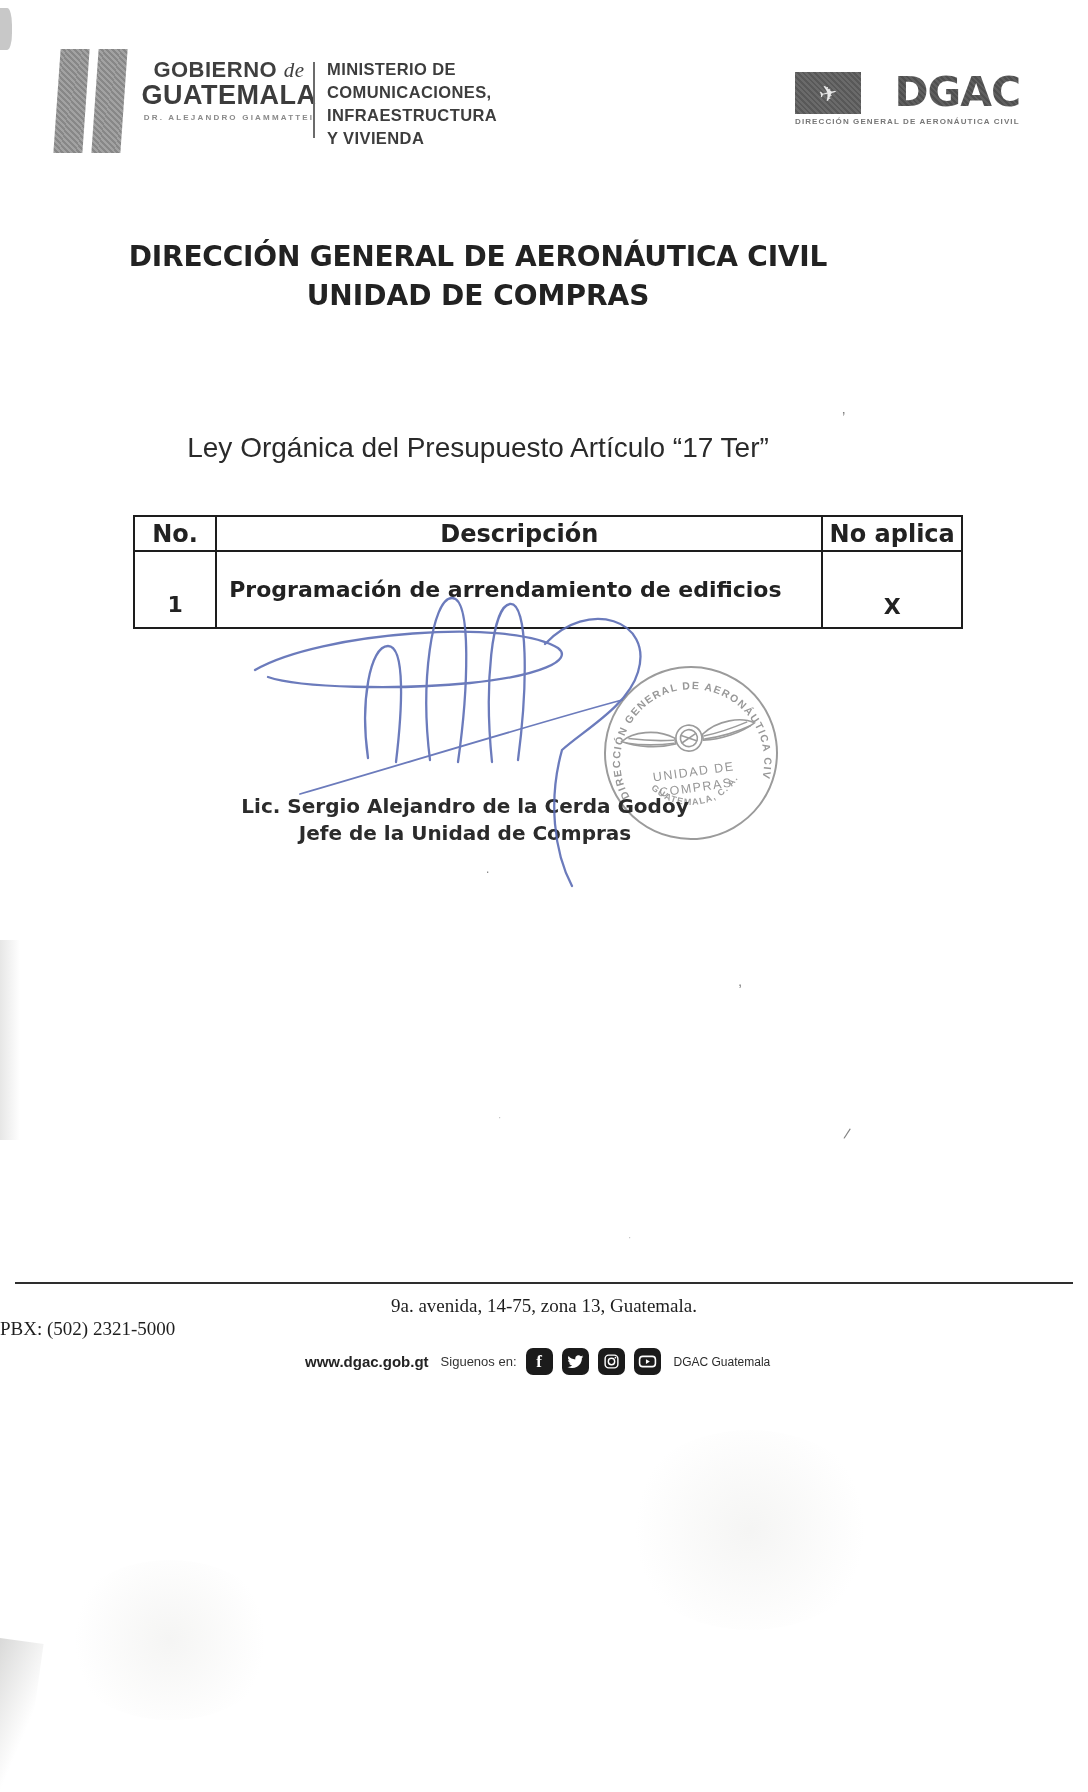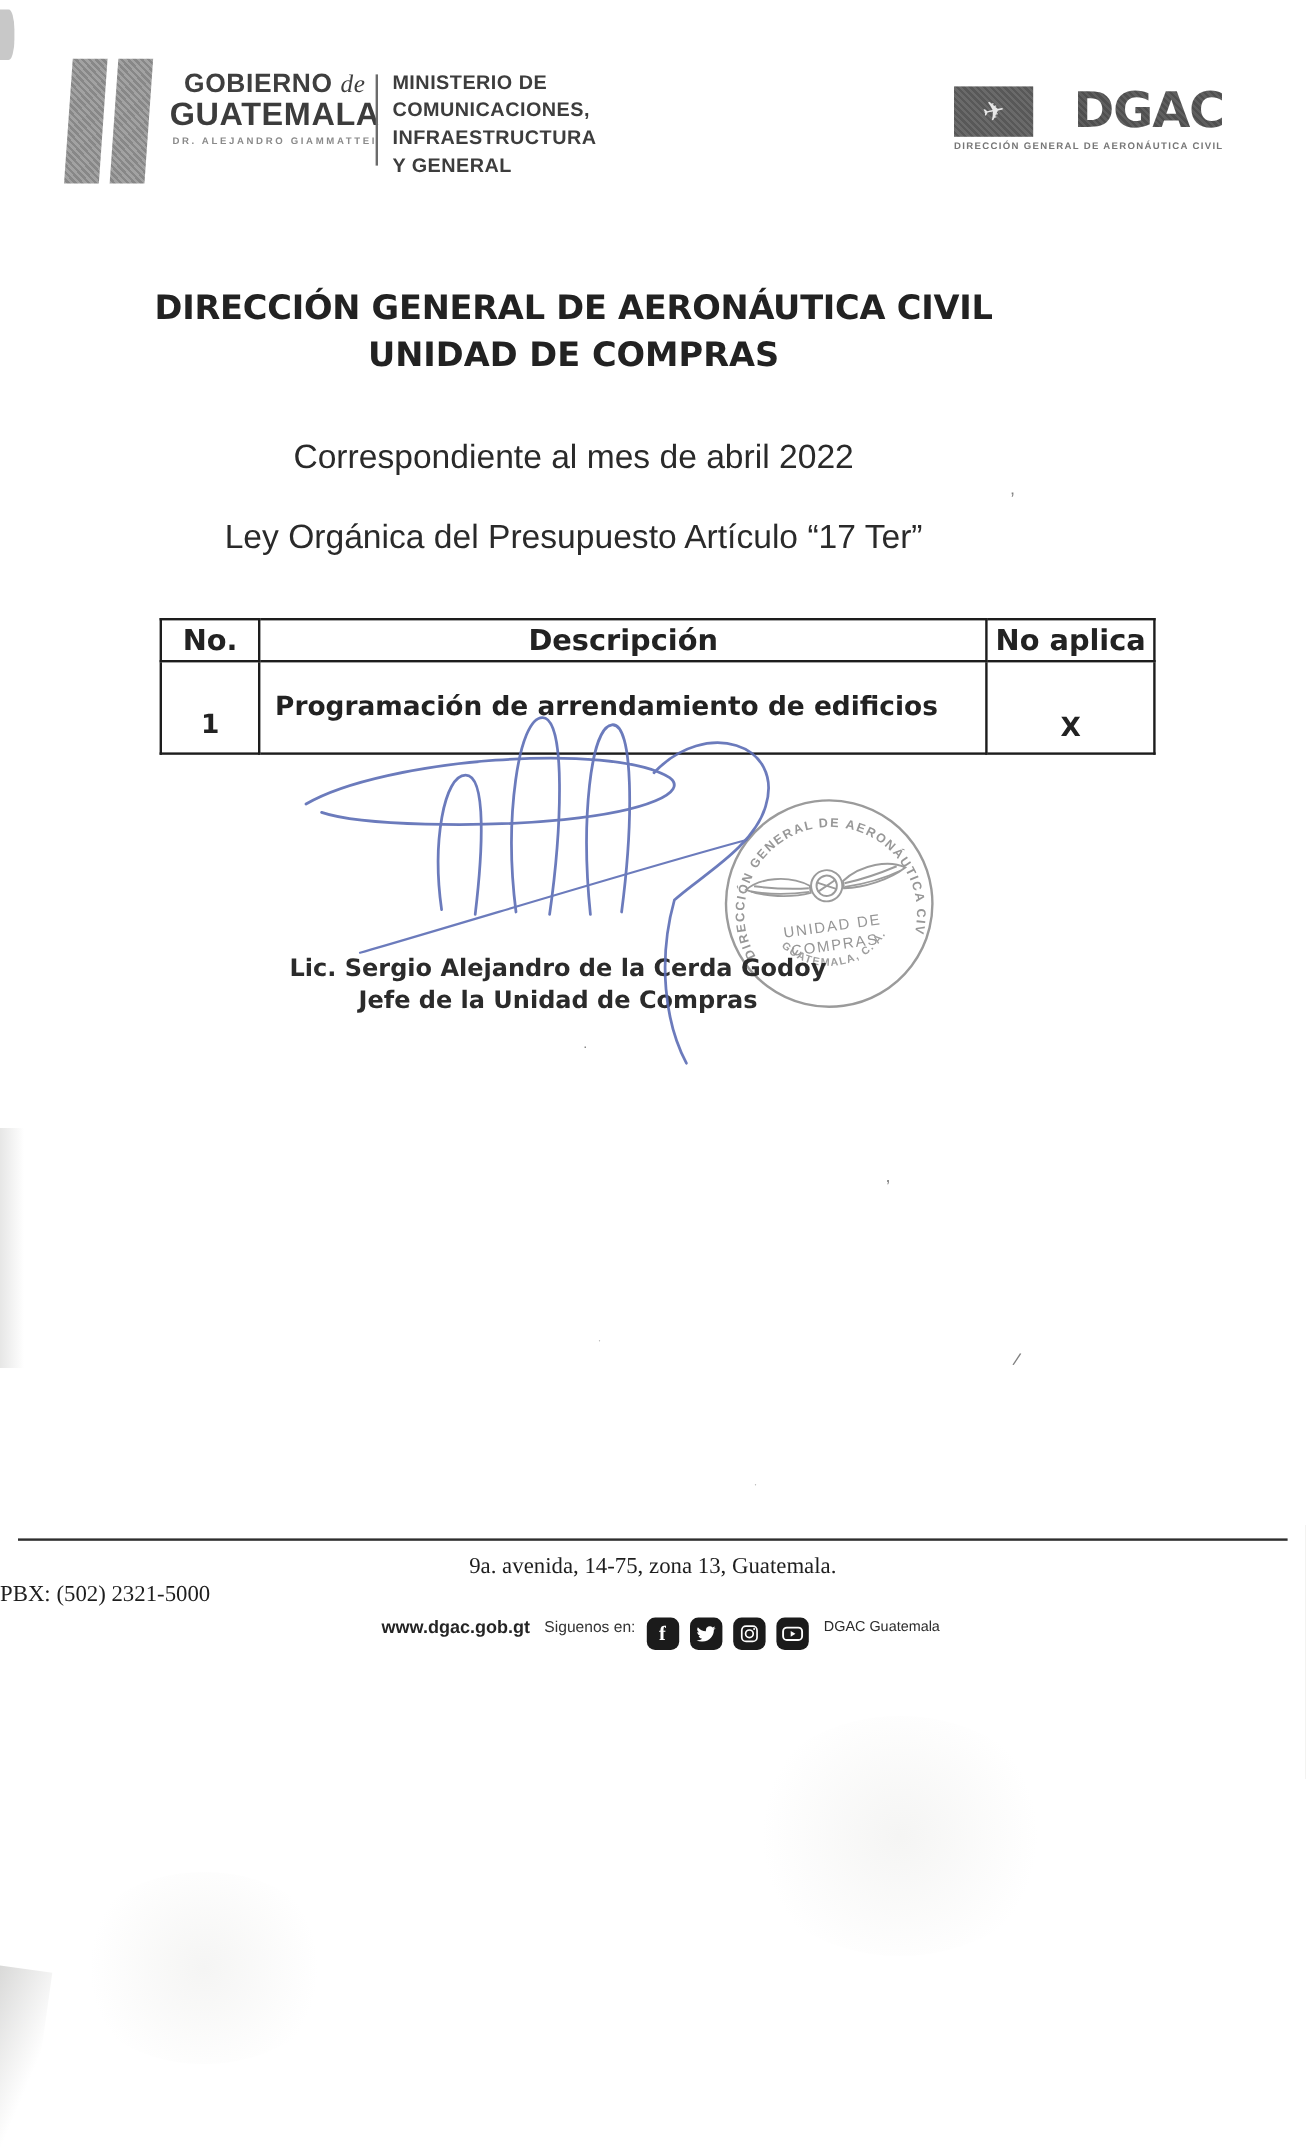--- a/index.html
+++ b/index.html
@@ -62,21 +62,21 @@
   .name-block{position:absolute;left:165px;top:794px;width:600px;text-align:center;z-index:3;}
   .name-l1{font-family:"DejaVu Sans",sans-serif;font-weight:bold;font-size:20px;color:#2b2b2b;}
   .name-l2{font-family:"DejaVu Sans",sans-serif;font-weight:bold;font-size:20px;color:#2b2b2b;margin-top:3px;}
   .signature-svg{position:absolute;left:240px;top:570px;width:420px;height:330px;z-index:4;pointer-events:none;}
   
   .foot-rule{position:absolute;left:15px;top:1282px;width:1058px;height:2px;background:#2e2e2e;}
   .foot-addr{position:absolute;left:0;top:1295px;width:1088px;text-align:center;
     font-family:"Liberation Serif",serif;font-size:19px;color:#1e1e1e;}
   .foot-pbx{position:absolute;left:0;top:1318px;width:1088px;text-align:left;
     font-family:"Liberation Serif",serif;font-size:19px;color:#1e1e1e;}
-  .foot-social{position:absolute;left:318px;top:1348px;display:flex;gap:9px;}
+  .foot-social{position:absolute;left:305px;top:1348px;display:flex;align-items:center;gap:9px;}
   .foot-web{font-weight:bold;font-size:15px;color:#242424;}
   .foot-follow{font-size:13px;color:#333;margin-left:3px;}
   .sicon{width:27px;height:27px;border-radius:7px;background:#1b1b1b;display:flex;align-items:center;justify-content:center;}
   .sicon svg{display:block;}
   .fb-f{color:#fff;font-family:"Liberation Serif",serif;font-weight:bold;font-size:17px;line-height:1;}
   .foot-handle{font-size:12px;color:#2b2b2b;margin-left:4px;}
   
   .artifact{position:absolute;pointer-events:none;}
   .a-corner{left:0;top:8px;width:12px;height:42px;background:#9a9a9a;opacity:.55;border-radius:0 40% 40% 0;}
   .a-leftband{left:0;top:940px;width:20px;height:200px;background:linear-gradient(to right,#b9b9b7,transparent);opacity:.35;}
@@ -98,38 +98,37 @@
       <div class="gov-line1"><span>GOBIERNO</span> <span class="de">de</span></div>
       <div class="gov-line2">GUATEMALA</div>
       <div class="gov-line3">DR. ALEJANDRO GIAMMATTEI</div>
     </div>
   </div>
   <div class="hdr-divider"></div>
   <div class="ministry">
     <div>MINISTERIO DE</div>
     <div>COMUNICACIONES,</div>
     <div>INFRAESTRUCTURA</div>
-    <div>Y GENERAL</div>
+    <div>Y VIVIENDA</div>
   </div>
 
   <div class="dgac-logo">
     <div class="dgac-row">
       <div class="dgac-block">
         <span class="dgac-plane">✈</span>
       </div>
       <div class="dgac-acronym">DGAC</div>
     </div>
     <div class="dgac-caption">DIRECCIÓN GENERAL DE AERONÁUTICA CIVIL</div>
   </div>
 
   <div class="title-wrap">
     <div class="title-l1">DIRECCIÓN GENERAL DE AERONÁUTICA CIVIL</div>
     <div class="title-l2">UNIDAD DE COMPRAS</div>
   </div>
-  <div class="subtitle">Correspondiente al mes de abril 2022</div>
   <div class="law-line">Ley Orgánica del Presupuesto Artículo “17 Ter”</div>
 
   <table class="tbl">
     <tbody>
         <tr class="hrow">
       <td class="col-no">No.</td>
       <td class="col-desc">Descripción</td>
       <td class="col-na">No aplica</td>
     </tr>
     <tr class="drow">

